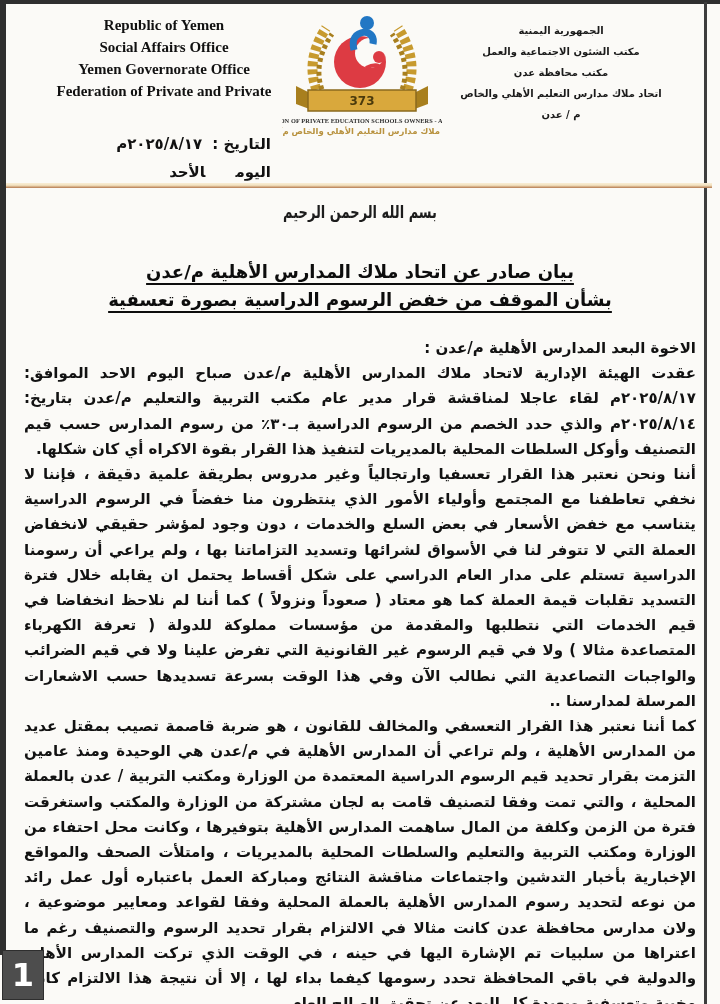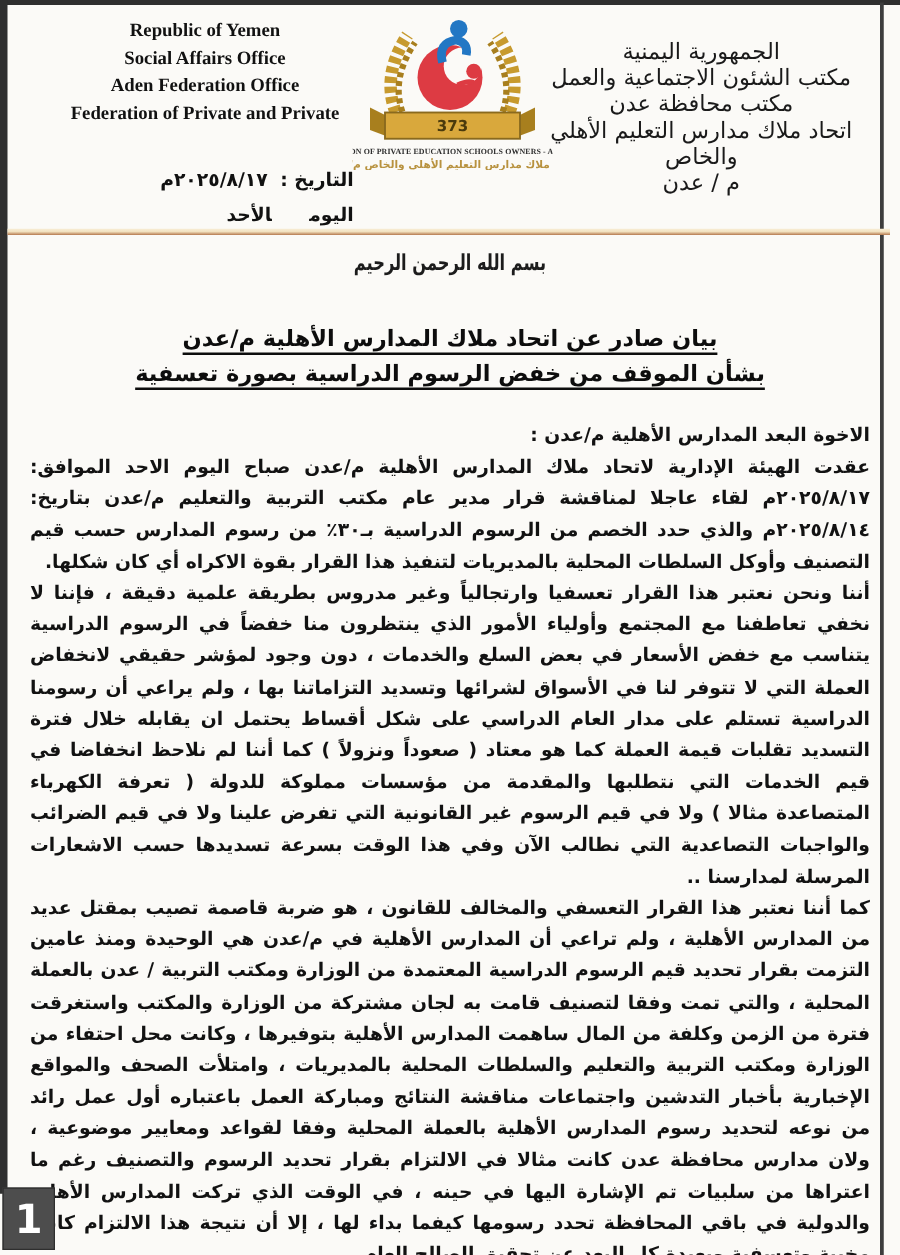--- a/index.html
+++ b/index.html
@@ -6,23 +6,23 @@
   body{background:#e9e9e9;font-family:"DejaVu Sans",sans-serif;}
   .page{position:relative;width:720px;height:1004px;background:#fbfaf7;overflow:hidden;margin:0 auto;}
   
   .edge-top{position:absolute;left:0;top:0;width:720px;height:4px;background:#2f2f2f;}
   .edge-left{position:absolute;left:0;top:0;width:6px;height:955px;background:#2f2f2f;}
   .edge-right{position:absolute;left:704px;top:2px;width:3px;height:1002px;background:#3d3d3d;}
   
   .en-block{position:absolute;left:16px;top:14px;width:296px;text-align:center;
     font-family:Liberation Serif, serif;font-weight:bold;font-size:15px;line-height:22px;color:#111;}
   .ar-block{position:absolute;left:425px;top:20px;width:272px;text-align:center;direction:rtl;
-    font-weight:normal;font-size:18px;line-height:21px;color:#1a1a1a;margin-top:11px;}
+    font-weight:bold;font-size:10px;line-height:21px;color:#1a1a1a;}
   .logo{position:absolute;left:282px;top:6px;width:160px;height:130px;}
-  .date-block{position:absolute;left:48px;top:130px;width:235px;direction:rtl;text-align:right;
+  .date-block{position:absolute;left:36px;top:130px;width:235px;direction:rtl;text-align:right;
     font-weight:bold;font-size:15px;line-height:28px;color:#111;}
   .date-block .val{margin-right:10px;}
   .date-block .day-val{margin-right:30px;margin-top:29px;}
   .rule{position:absolute;left:6px;top:183px;width:706px;height:5px;
     background:linear-gradient(#f8edd6 0%,#f2e2c0 45%,#b5794f 100%);}
   .bismillah{position:absolute;left:0;top:204px;width:720px;text-align:center;
     font-weight:bold;font-size:13px;color:#1c1c1c;transform:scaleY(1.35);letter-spacing:0.5px;}
   .doc-title{position:absolute;left:0;top:258px;width:720px;text-align:center;direction:rtl;
     font-weight:bold;font-size:18px;line-height:28px;color:#0d0d0d;}
   .doc-title .t-line{text-decoration:underline;text-decoration-thickness:1.5px;text-underline-offset:5px;}
@@ -43,21 +43,21 @@
 
 <div class="page">
 
   <div class="edge-top"></div>
   <div class="edge-left"></div>
   <div class="edge-right"></div>
 
   <div class="en-block">
     <div>Republic of Yemen</div>
     <div>Social Affairs Office</div>
-    <div>Aden Federation Office</div>
+    <div>Yemen Governorate Office</div>
     <div>Federation of Private and Private</div>
   </div>
 
   <svg class="logo" viewBox="0 0 160 130">
     <g>
       <path d="M42,98 Q18,62 44,22" stroke="#c79a2e" stroke-width="10" fill="none" stroke-dasharray="5 3"></path>
       <path d="M46,96 Q26,64 50,28" stroke="#a87f1e" stroke-width="5" fill="none" stroke-dasharray="4 3"></path>
       <path d="M118,98 Q142,62 116,22" stroke="#c79a2e" stroke-width="10" fill="none" stroke-dasharray="5 3"></path>
       <path d="M114,96 Q134,64 110,28" stroke="#a87f1e" stroke-width="5" fill="none" stroke-dasharray="4 3"></path>
     </g>

